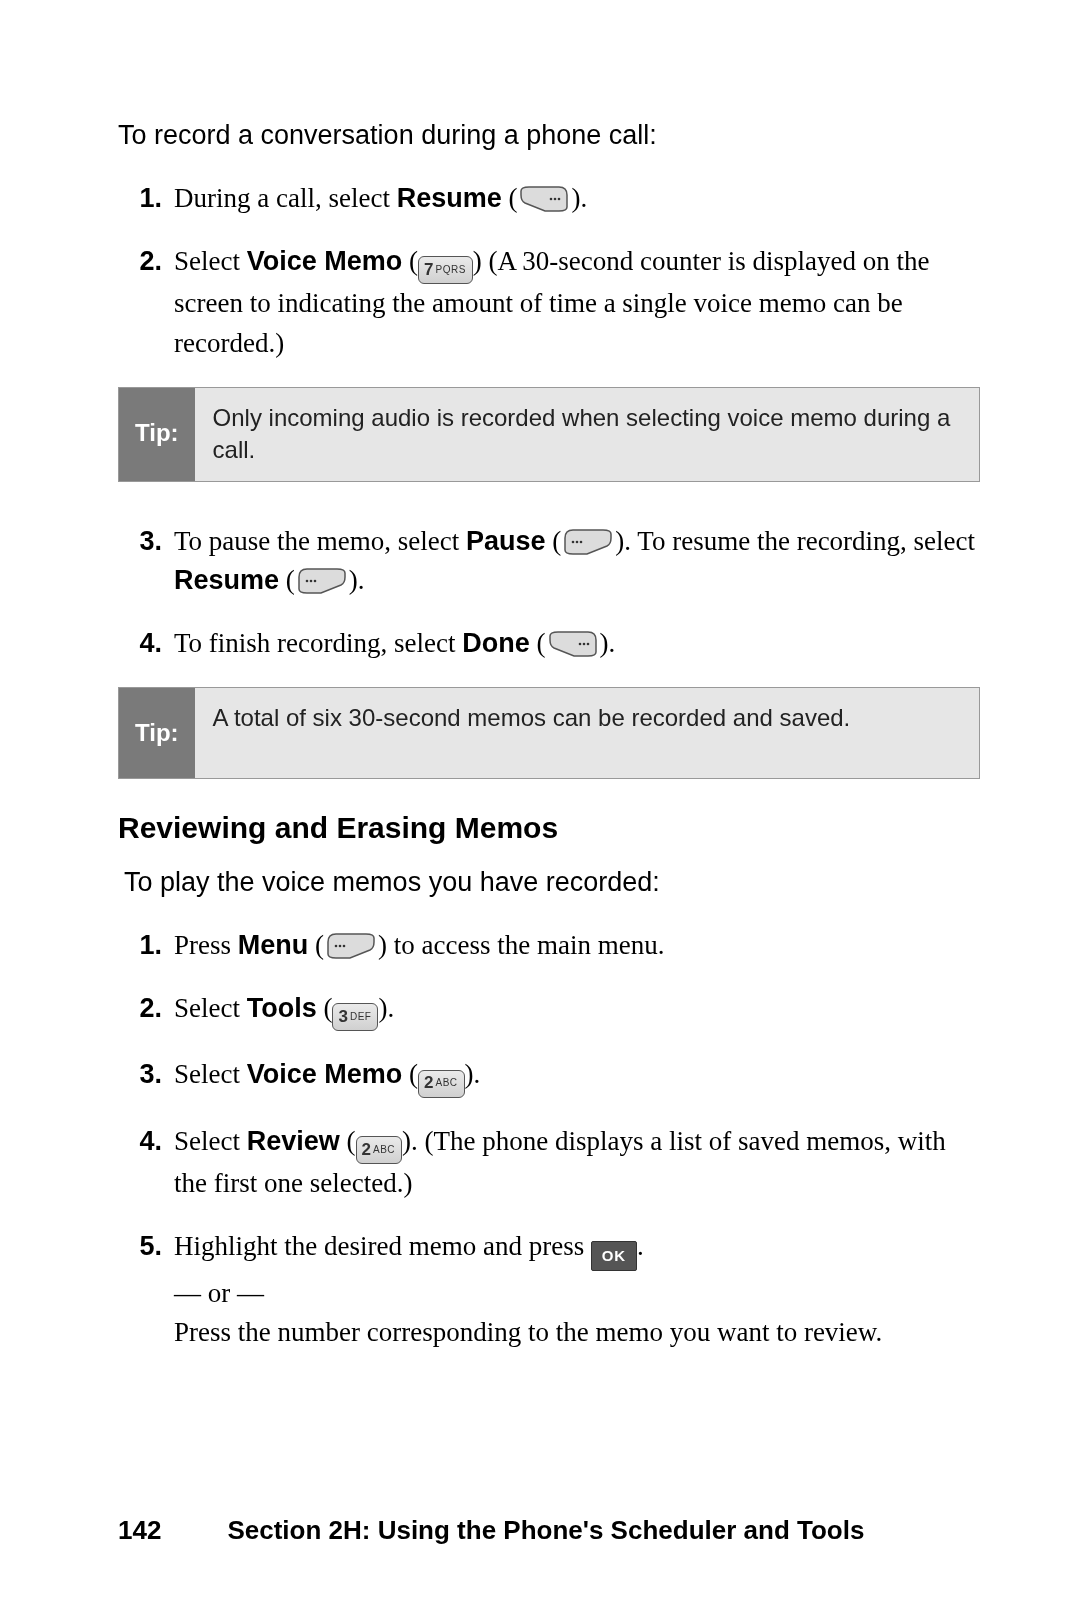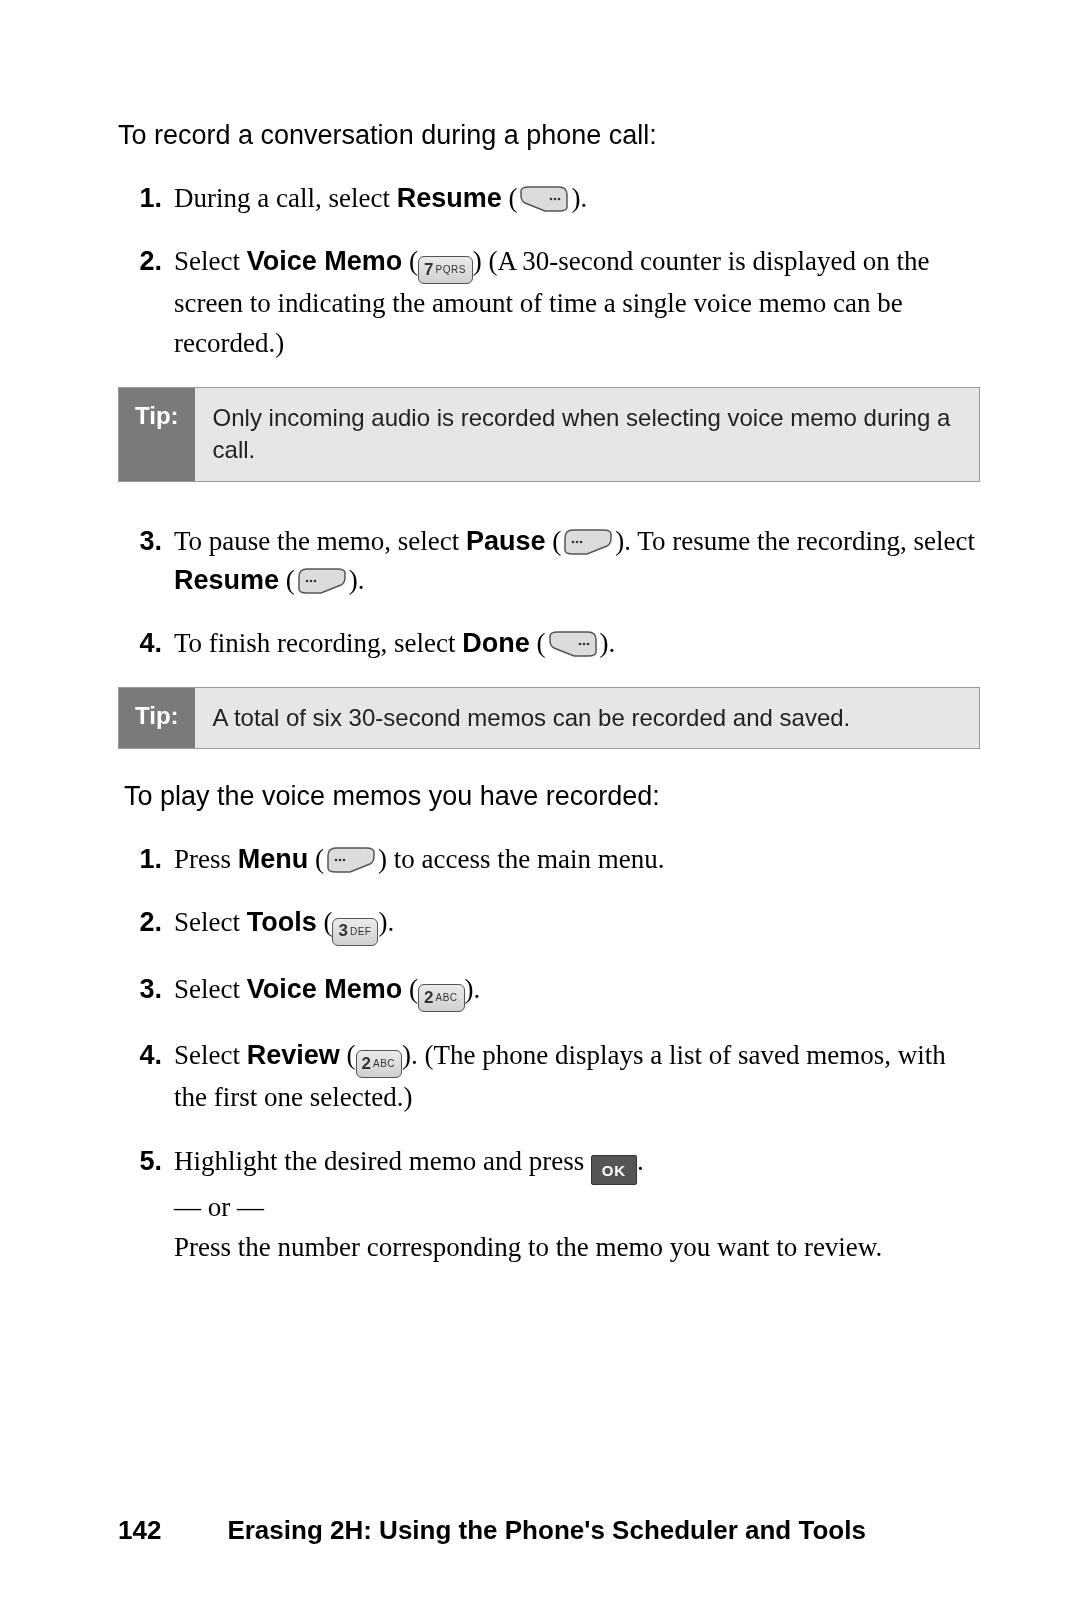--- a/index.html
+++ b/index.html
@@ -56,21 +56,21 @@
     margin: 24px 0 40px 0;
     border: 1px solid #999;
     font-family: "Helvetica Neue", Arial, sans-serif;
     font-size: 24px;
   }
   .tipbox.tight { margin: 24px 0 32px 0; }
   .tipbox .tip-label {
     background: #7a7a7a;
     color: #fff;
     font-weight: 700;
-    padding: 14px 16px;
+    padding: 31px 16px;
     min-width: 74px;
     box-sizing: border-box;
     display:flex;
     align-items: flex-start;
   }
   .tipbox .tip-body {
     background: #e6e6e6;
     color: #222;
     padding: 14px 18px;
     flex: 1;
@@ -194,20 +194,21 @@
           <use href="#softkey-right"></use>
         </svg><span>).</span>
     </li>
   </ol>
 
   <div class="tipbox tight">
     <div class="tip-label">Tip:</div>
     <div class="tip-body">A total of six 30-second memos can be recorded and saved.</div>
   </div>
 
+  <div class="subheading">Reviewing and Erasing Memos</div>
 
   <p class="section-intro" style="margin-left:6px">To play the voice memos you have recorded:</p>
 
   <ol class="steps">
     <li>
       <span class="num">1.</span>
       <span>Press </span><b>Menu</b><span> (</span><svg class="softkey" width="50" height="28">
           <use href="#softkey-left"></use>
         </svg><span>) to access the main menu.</span>
     </li>
@@ -235,16 +236,16 @@
     <li>
       <span class="num">5.</span>
       <span>Highlight the desired memo and press </span><span class="okkey">OK</span><span>.</span>
       <div class="or-line">— or —</div>
       <div>Press the number corresponding to the memo you want to review.</div>
     </li>
   </ol>
 
   <div class="footer">
     <span>142</span>
-    <span>Erasing 2H: Using the Phone's Scheduler and Tools</span>
+    <span>Section 2H: Using the Phone's Scheduler and Tools</span>
   </div>
 
 </div>
 
 </body></html>

